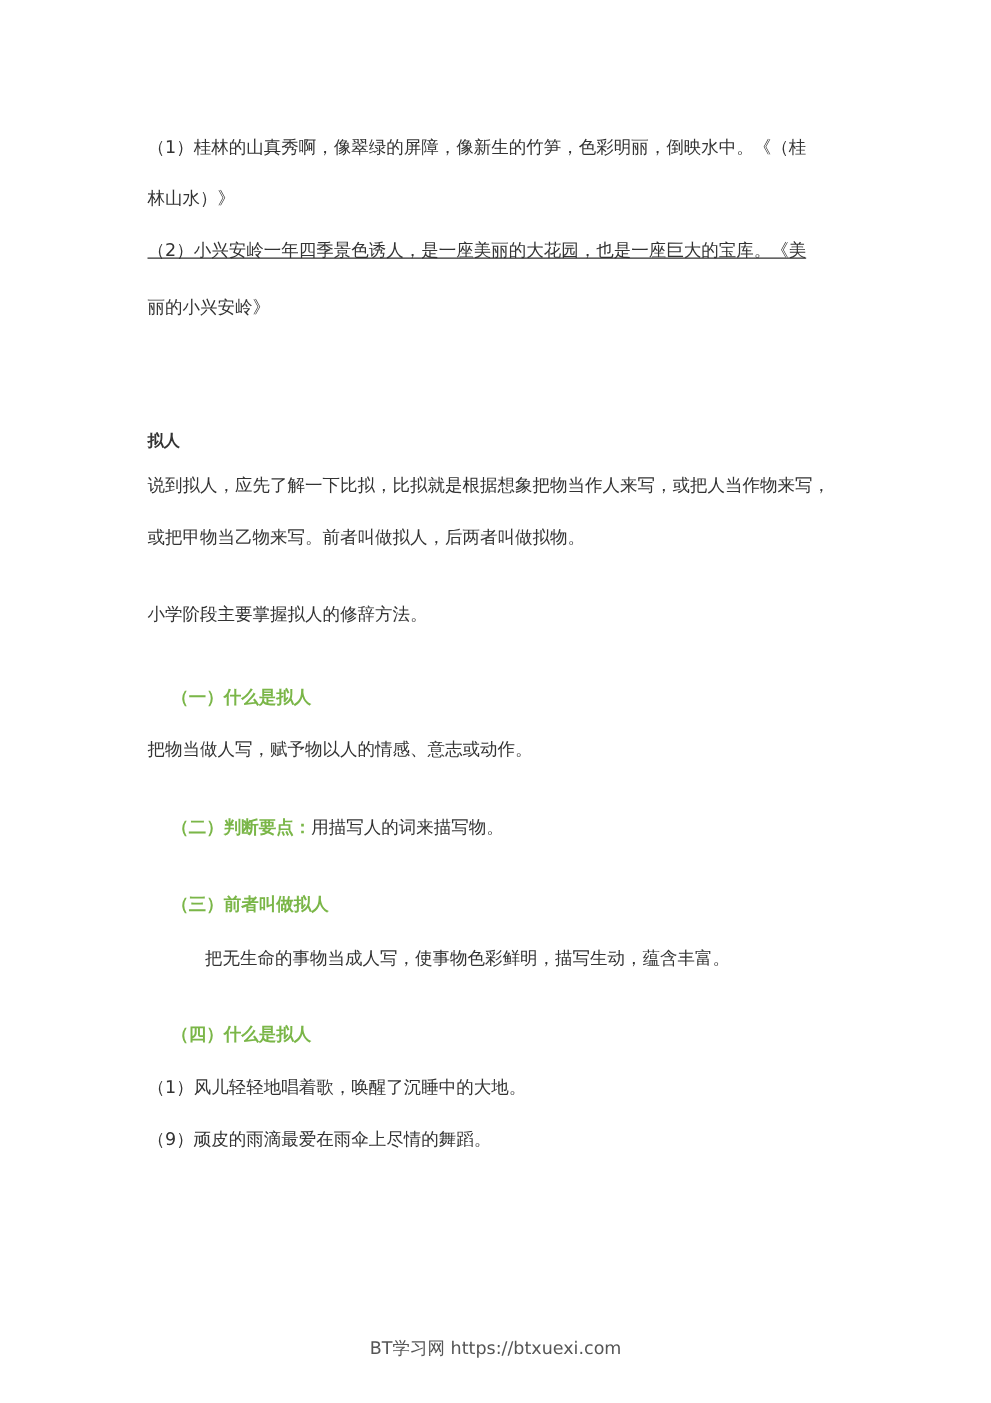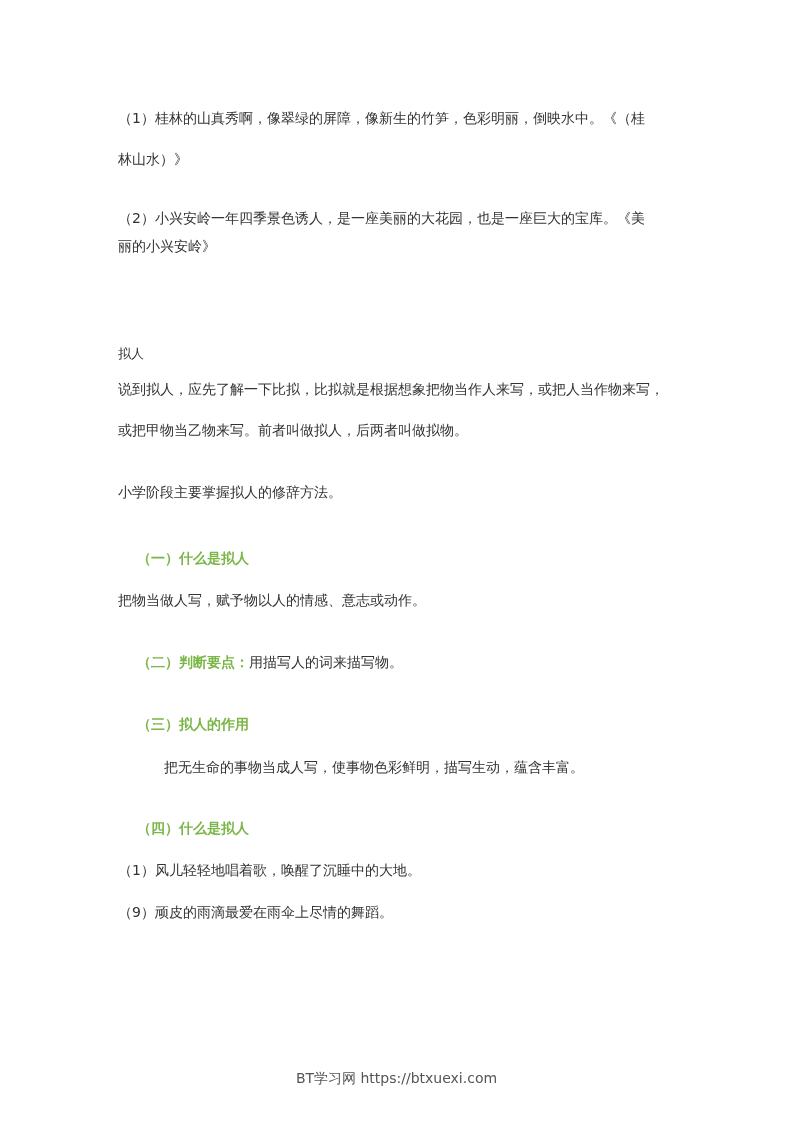--- a/index.html
+++ b/index.html
@@ -11,35 +11,35 @@
   .line { position: absolute; left: 118px; font-size: 14px; white-space: nowrap; line-height: 20px; }
   .green { color: #7ab648; font-weight: bold; margin-left: 19px; }
   .small { font-size: 13px; }
   .footer { position: absolute; left: 0; width: 793px; top: 1070px; text-align: center; font-size: 14px; color: #555555; }
 </style>
 </head>
 <body>
 
 <div class="line" style="top:108px;">（1）桂林的山真秀啊，像翠绿的屏障，像新生的竹笋，色彩明丽，倒映水中。《（桂</div>
 <div class="line" style="top:149px;">林山水）》</div>
-<div class="line" style="top:208px;">（2）小兴安岭一年四季景色诱人，是一座美丽的大花园，也是一座巨大的宝库。《美</div>
+<div class="line" style="top:191px;text-decoration:underline;">（2）小兴安岭一年四季景色诱人，是一座美丽的大花园，也是一座巨大的宝库。《美</div>
 <div class="line" style="top:236px;">丽的小兴安岭》</div>
 
-<div class="line small" style="top:344px;">拟人</div>
+<div class="line small" style="top:344px;font-weight:bold;">拟人</div>
 <div class="line" style="top:379px;">说到拟人，应先了解一下比拟，比拟就是根据想象把物当作人来写，或把人当作物来写，</div>
 <div class="line" style="top:420px;">或把甲物当乙物来写。前者叫做拟人，后两者叫做拟物。</div>
 <div class="line" style="top:482px;">小学阶段主要掌握拟人的修辞方法。</div>
 
 <div class="line green" style="top:548px;">（一）什么是拟人</div>
 <div class="line" style="top:590px;">把物当做人写，赋予物以人的情感、意志或动作。</div>
 
 <div class="line" style="top:652px;">
   <span class="green">（二）判断要点：</span><span>用描写人的词来描写物。</span>
 </div>
 
-<div class="line green" style="top:714px;">（三）拟人的作用</div>
+<div class="line green" style="top:714px;">（三）前者叫做拟人</div>
 <div class="line" style="top:757px;margin-left:46px;">把无生命的事物当成人写，使事物色彩鲜明，描写生动，蕴含丰富。</div>
 
 <div class="line green" style="top:818px;">（四）什么是拟人</div>
 <div class="line" style="top:860px;">（1）风儿轻轻地唱着歌，唤醒了沉睡中的大地。</div>
 <div class="line" style="top:902px;">（9）顽皮的雨滴最爱在雨伞上尽情的舞蹈。</div>
 
 <div class="footer">BT学习网 https://btxuexi.com</div>
 
 </body></html>

